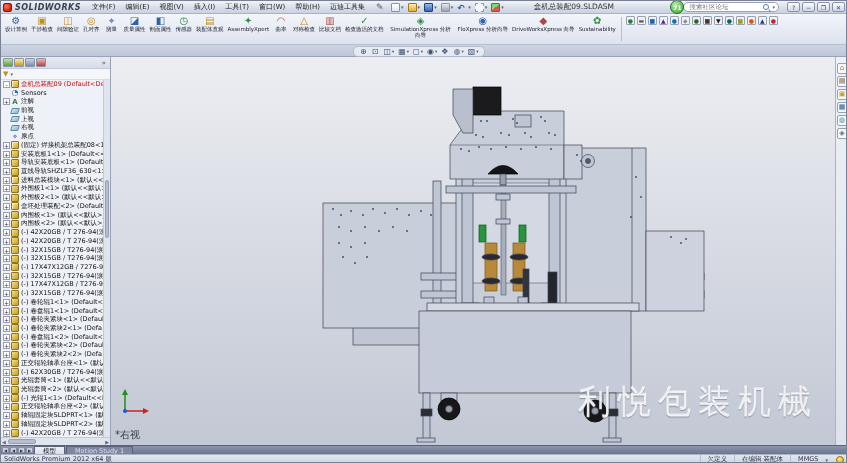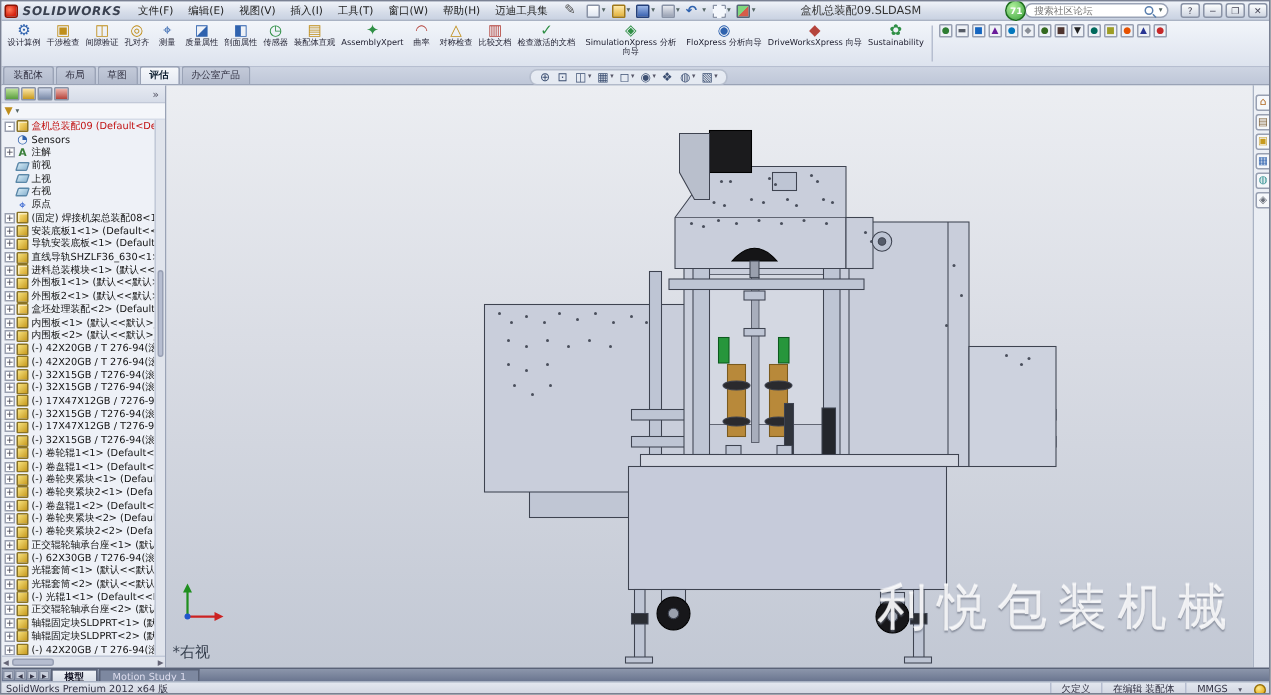--- a/index.html
+++ b/index.html
@@ -101,40 +101,40 @@
   .ttext.red{color:#c11111;}
   .fp-vscroll{position:absolute;right:0;top:23px;bottom:8px;width:7px;background:#e0e4ec;border-left:1px solid #c2c9d8;}
   .fp-vthumb{position:absolute;left:1px;right:1px;top:28%;height:58px;background:#b6bdd0;border:1px solid #98a0b4;border-radius:2px;}
   .fp-hscroll{position:absolute;left:0;bottom:0;right:0;height:8px;background:#e0e4ec;border-top:1px solid #c2c9d8;
     display:flex;align-items:center;justify-content:space-between;padding:0 1px;font-size:5px;color:#667;}
   .fp-hthumb{flex:0 0 28px;height:5px;background:#b6bdd0;border:1px solid #98a0b4;border-radius:2px;margin-left:2px;margin-right:auto;}
   
   .viewport{position:relative;width:724px;height:388px;
     background:linear-gradient(180deg,#eceef2 0%,#d9dce4 45%,#c2c8d4 100%);}
   .view-label{position:absolute;left:4px;top:371px;color:#37404f;font-size:10px;}
-  .watermark{position:absolute;right:10px;bottom:22px;text-align:right;
-    font-family:Liberation Sans, sans-serif;color:rgba(250,250,252,.88);
+  .watermark{position:absolute;right:17px;bottom:22px;text-align:right;
+    font-family:Liberation Mono, monospace;color:rgba(250,250,252,.88);
     text-shadow:0 1px 1px rgba(110,116,132,.65),0 -1px 0 rgba(255,255,255,.5);}
   .wm1{font-size:33px;letter-spacing:7px;line-height:36px;}
   .wm2{font-size:30px;line-height:33px;letter-spacing:1px;}
   .machine{position:absolute;left:0;top:0;}
   .triad{position:absolute;left:6px;top:330px;}
   
   .taskpane{width:13px;height:388px;background:linear-gradient(#eef1f6,#dde2ec);
     border-left:1px solid #aab3c4;display:flex;flex-direction:column;align-items:center;padding-top:6px;}
   .tpi{width:11px;height:11px;margin-bottom:2px;border:1px solid #98a0b2;border-radius:2px;background:#f6f8fb;
     font-size:7px;line-height:9px;text-align:center;}
   
   .bottombar{position:absolute;left:0;top:444px;width:847px;height:9px;
     background:linear-gradient(#8c96ab,#6b7690);display:flex;align-items:stretch;border-top:1px solid #5a6378;}
   .bnav{width:7px;margin:1px 0 1px 1px;background:#c9cfdc;border:1px solid #8a93a6;font-size:4px;
     line-height:6px;text-align:center;color:#334;}
   .btab{padding:0 8px;font-size:6.5px;line-height:8px;color:#dde;margin-left:1px;background:#7d88a0;
     border:1px solid #5a6378;border-bottom:none;}
-  .btab.active{background:linear-gradient(#eef1f6,#d9dee8);color:#112;font-weight:bold;}
+  .btab.active{background:linear-gradient(#eef1f6,#d9dee8);color:#112;font-weight:normal;}
   
   .statusbar{position:absolute;left:0;top:453px;width:847px;height:10px;
     background:linear-gradient(#e3e7ef,#cfd4e0);border-top:1px solid #aab3c4;
     display:flex;align-items:center;font-size:6.5px;color:#334;}
   .sb-left{margin-left:3px;}
   .sb-spacer{flex:1;}
   .sb-seg{padding:0 7px;border-left:1px solid #b6bdd0;}
   .sb-arrow{font-size:5px;color:#556;margin-right:8px;}
   .sb-help{width:8px;height:8px;border-radius:50%;margin-right:4px;
     background:radial-gradient(circle at 35% 30%,#ffe98c,#e0a000);border:1px solid #9a7000;}
@@ -319,28 +319,20 @@
         <span class="sic" style="color: rgb(33, 33, 33);">▼</span>
         <span class="sic" style="color: rgb(0, 105, 92);">●</span>
         <span class="sic" style="color: rgb(158, 157, 36);">■</span>
         <span class="sic" style="color: rgb(230, 81, 0);">●</span>
         <span class="sic" style="color: rgb(40, 53, 147);">▲</span>
         <span class="sic" style="color: rgb(198, 40, 40);">●</span>
       </div>
   </div>
 
   <div class="tabrow">
-    <div style="display:flex;align-items:flex-end">
-
-    <span class="tab">装配体</span>
-        <span class="tab">布局</span>
-        <span class="tab">草图</span>
-        <span class="tab active">评估</span>
-        <span class="tab">办公室产品</span>
-      </div>
     <div class="headsup">
 
     <span class="hu">
           <i class="hg">⊕</i>
           <b class="hd"></b>
         </span>
         <span class="hu">
           <i class="hg">⊡</i>
           <b class="hd"></b>
         </span>

